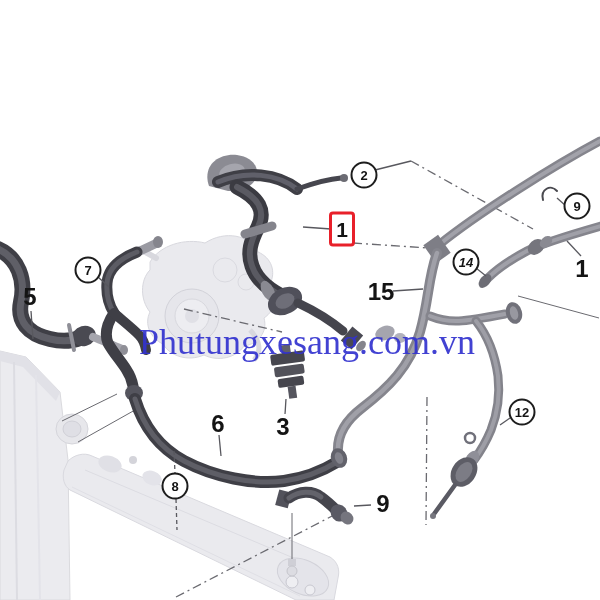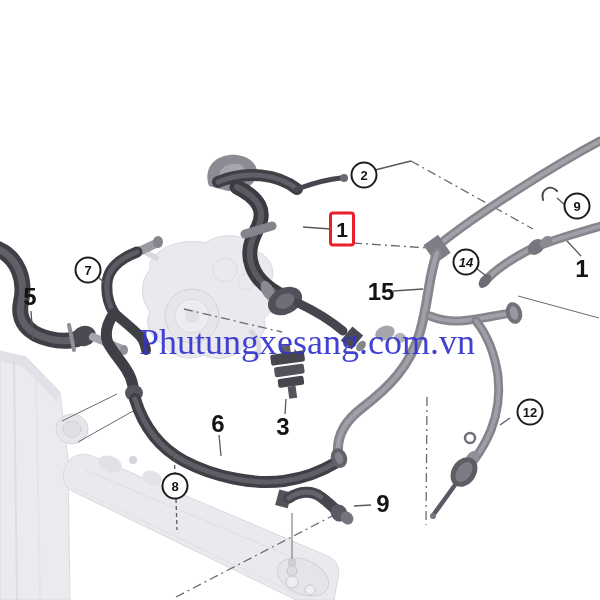--- a/index.html
+++ b/index.html
@@ -214,17 +214,17 @@
       <div class="callout box" style="left: 342px; top: 229px;">1</div>
       <div class="callout circle" style="left: 364px; top: 175px;">2</div>
       <div class="callout plain" style="left: 283px; top: 427px;">3</div>
       <div class="callout plain" style="left: 30px; top: 297px;">5</div>
       <div class="callout plain" style="left: 218px; top: 424px;">6</div>
       <div class="callout circle" style="left: 88px; top: 270px;">7</div>
       <div class="callout circle" style="left: 175px; top: 486px;">8</div>
       <div class="callout plain" style="left: 383px; top: 504px;">9</div>
       <div class="callout plain" style="left: 381px; top: 292px;">15</div>
       <div class="callout circle" style="left: 577px; top: 206px;">9</div>
-      <div class="callout circle" style="left: 522px; top: 412px; margin-left: 8px;">12</div>
+      <div class="callout circle" style="left: 522px; top: 412px;">12</div>
       <div class="callout plain" style="left: 582px; top: 269px;">1</div>
       <div class="callout circle" style="left: 466px; top: 262px; font-style: italic;">14</div>
     </div>
 </div>
 
 </body></html>

